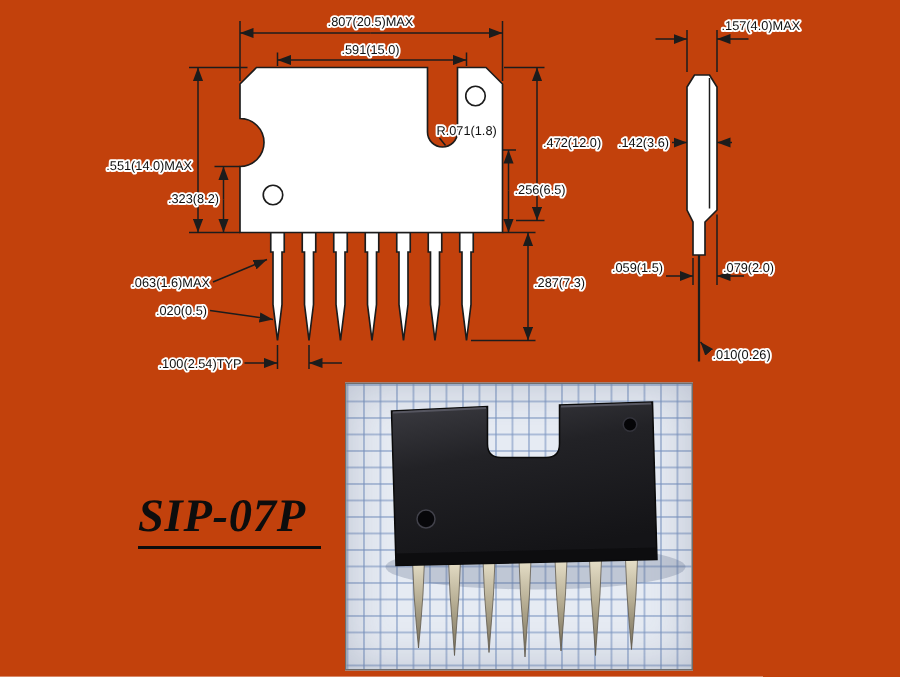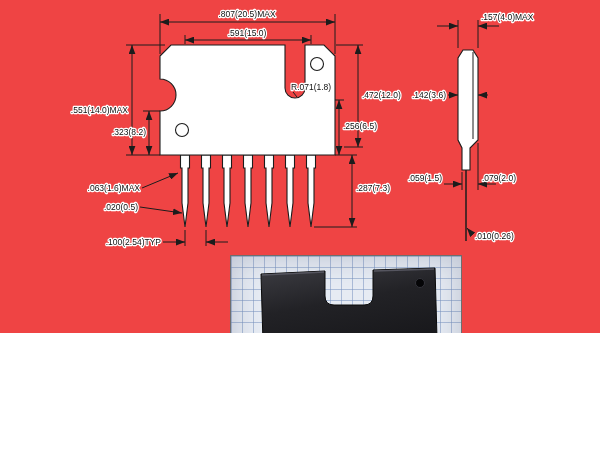--- a/index.html
+++ b/index.html
@@ -1,17 +1,17 @@
 <!DOCTYPE html>
 <html><head>
 <meta charset="utf-8">
 <style>
   html,body{margin:0;padding:0}
   body{width:600px;height:451px;background:#fff;font-family:"Liberation Sans",sans-serif}
-  .stage{position:relative;width:600px;height:333px;background:#ef4444;overflow:hidden}
+  .stage{position:relative;width:600px;height:451px;background:#c2410c;overflow:hidden}
   svg.draw{position:absolute;left:0;top:0}
   .ln{stroke:#1c1c1c;stroke-width:1;fill:none}
   .shape{fill:#fff;stroke:#1c1c1c;stroke-width:1.1}
   .dl{font-family:"Liberation Sans",sans-serif;font-size:8.5px;fill:#101010;
       paint-order:stroke;stroke:#ffffff;stroke-width:2.5px;stroke-linejoin:round}
   .photo{position:absolute;left:230px;top:255px;width:230px;height:190px;
          border:1px solid #6e6e6e;background-color:#e6ebf3;
          background-image:linear-gradient(rgba(122,148,192,.55) 1px,transparent 1px),
                           linear-gradient(90deg,rgba(122,148,192,.55) 1px,transparent 1px);
          background-size:11px 11px;box-shadow:inset 0 0 30px rgba(70,80,110,.28)}
@@ -150,14 +150,15 @@
       </g>
 
       <path d="M30,18 L94,15 L94,40 Q94,49 103,49 L133,49 Q142,49 142,40 L142,14 L204,12 L207,117 L33,121 Z" fill="url(#bodyGrad)" stroke="#0a0a0a" stroke-width="1"></path>
       <path d="M33,113 L207,109 L207,117 L33,121 Z" fill="#0c0c0e" opacity="0.9"></path>
       <path d="M31,19 L93,16 M143,15 L203,13" stroke="#565660" stroke-width="1.5" fill="none"></path>
       <circle cx="53" cy="90" r="6" fill="#07070a" stroke="#41414a" stroke-width="1"></circle>
       <circle cx="189" cy="27" r="4.5" fill="#050507" stroke="#33333b" stroke-width="1"></circle>
     </svg>
   </div>
 
+  <div class="title">SIP-07P</div>
 
 </div>
 
 </body></html>

